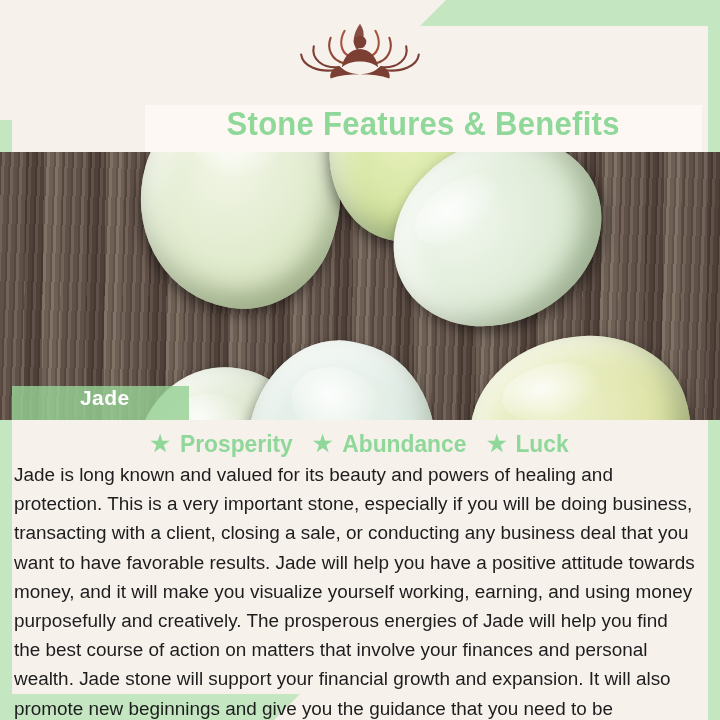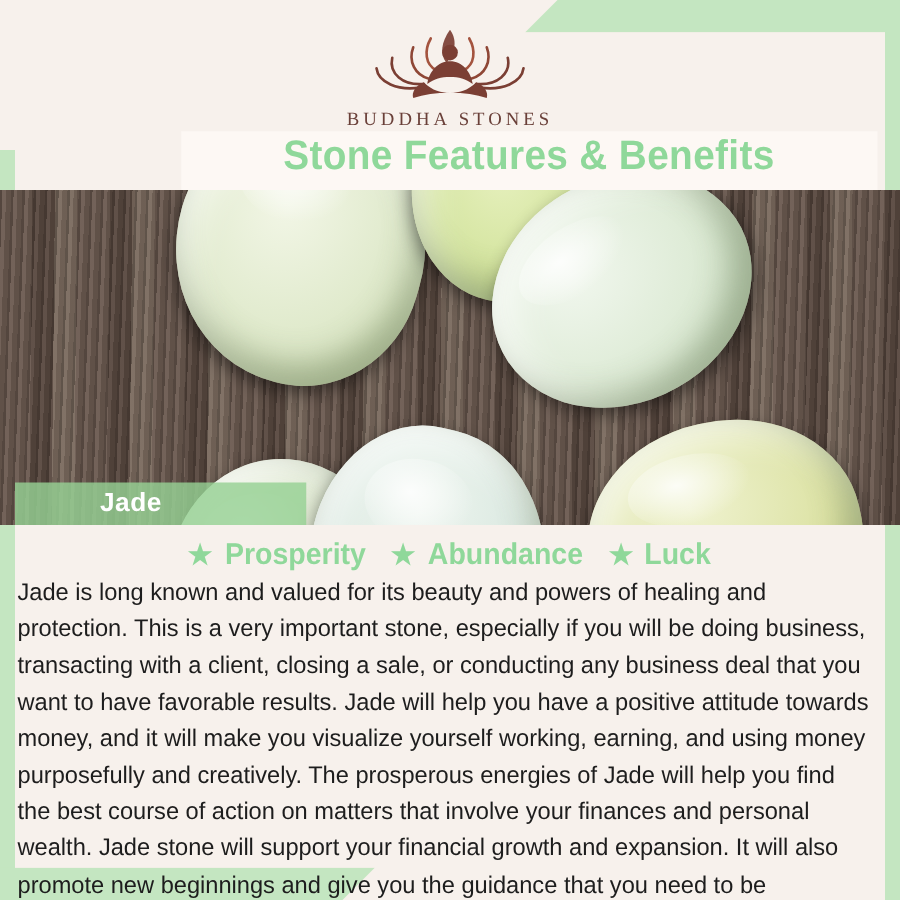--- a/index.html
+++ b/index.html
@@ -117,23 +117,23 @@
   .s5{ left:245px; top:190px; width:190px; height:230px;
        background:radial-gradient(ellipse at 42% 30%, #eef5ef, #d9e8e0 58%, #bfd4cb 100%);
        transform:rotate(13deg); border-radius:46% 54% 52% 48%; }
   .s6{ left:470px; top:185px; width:220px; height:185px;
        background:radial-gradient(ellipse at 40% 35%, #eff2cf, #dde3a6 58%, #c8d18b 100%);
        transform:rotate(-12deg); border-radius:50% 50% 48% 52%; }
 
   
   .jade-bar{
     position:absolute; left:12px; top:386px;
-    width:233px; height:34px;
+    width:177px; height:34px;
     background:rgba(150,209,148,.82);
-    display:flex; align-items:center;
+    display:flex; 
   }
   .jade-text{
     margin-left:68px;
     color:#ffffff; font-weight:bold; font-size:21px;
     letter-spacing:.4px;
   }
 
   
   .benefits{
     position:absolute; top:430px; left:12px; right:12px;
@@ -179,21 +179,20 @@
         <path d="M166 46 C170 64 154 78 130 76" stroke="#7b3f34"></path>
         <path d="M16 58 C18 74 40 84 66 80" stroke="#7b3f34"></path>
         <path d="M184 58 C182 74 160 84 134 80" stroke="#7b3f34"></path>
       </g>
       <g fill="#7b3f34">
         <circle cx="100" cy="40" r="9"></circle>
         <path d="M100 50 C86 50 76 62 74 76 C82 70 90 68 100 68 C110 68 118 70 126 76 C124 62 114 50 100 50 Z"></path>
         <path d="M70 74 C60 78 56 86 58 92 C70 88 84 86 100 86 C116 86 130 88 142 92 C144 86 140 78 130 74 C120 84 110 86 100 86 C90 86 80 84 70 74 Z"></path>
       </g>
     </svg>
-    <div class="logo-word">BUDDHA STONES</div>
   </div>
 
   <div class="title-bar">
     <div class="title-text">Stone Features &amp; Benefits</div>
   </div>
 
   <div class="hero">
     <div class="wood"></div>
     <div class="stone s2"></div>
     <div class="stone s3"></div>

